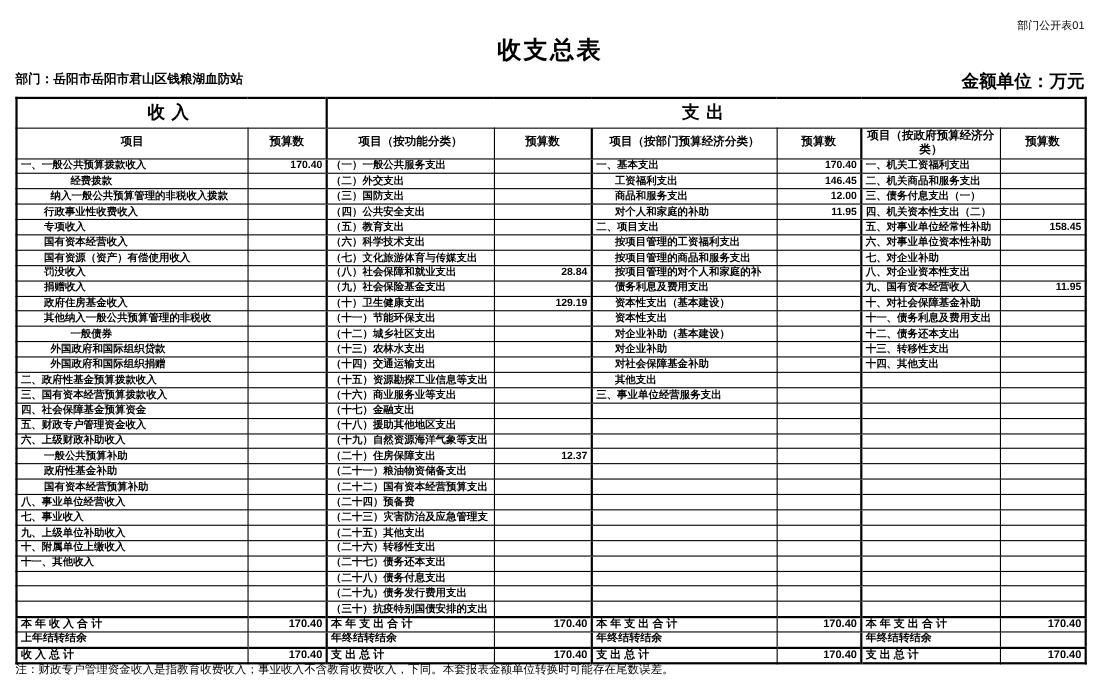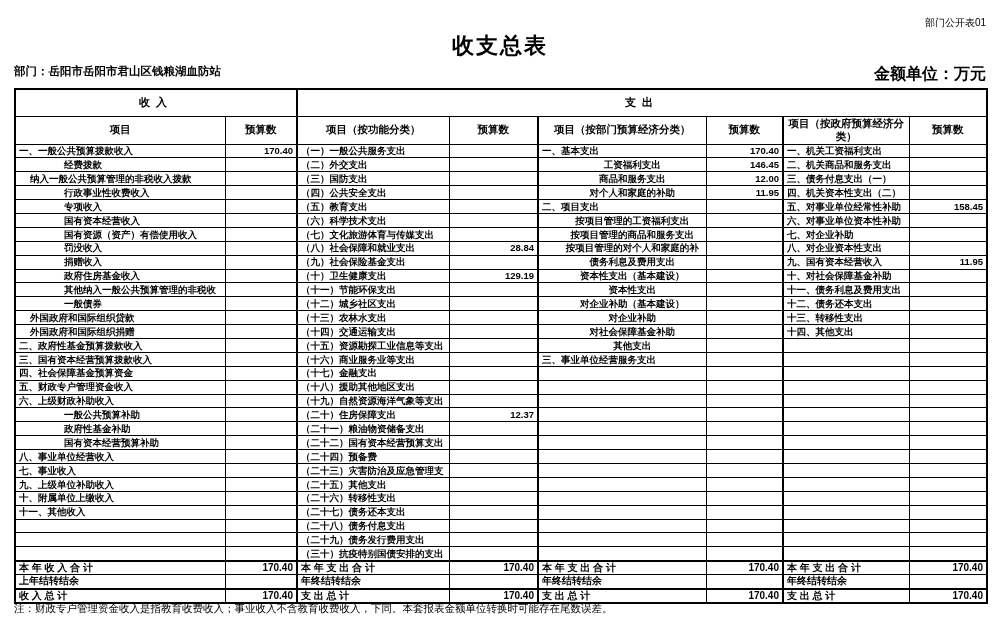--- a/index.html
+++ b/index.html
@@ -29,37 +29,37 @@
     width:972px; table-layout:fixed;
     border-collapse:collapse;
     border:2px solid #000;
   }
   table.budget th, table.budget td {
     border:1px solid #000;
     overflow:hidden;
     vertical-align:middle;
   }
   thead th { border-bottom:2px solid #000; }
-  tr.group-row th { height:27px; font-size:11px; font-weight:bold; letter-spacing:6px; }
+  tr.group-row th { height:27px; font-size:16px; font-weight:bold; letter-spacing:6px; }
   tr.colhead-row th {
     height:28px; font-size:10.5px; font-weight:bold;
     text-align:center; line-height:1.25; padding:0 2px;
   }
   tbody tr.data-row { height:13.9px;margin-left:35px; }
   tbody td {
     font-size:9.5px; font-weight:bold; white-space:nowrap; line-height:1;
   }
   td.lbl { text-align:left; }
   td.val { text-align:right; padding-right:3px; }
   .thick-l { border-left:2px solid #000 !important; }
   td.ind0 { padding-left:3px; }
-  td.ind1 { padding-left:14px; }
+  td.ind1 { padding-left:30px; }
   td.ind2 { padding-left:48px; }
-  td.ind3 { padding-left:48px; }
-  td.c2.ind1 { padding-left:20px;text-align:center; }
+  td.ind3 { padding-left:24px; }
+  td.c2.ind1 { padding-left:20px; }
   tr.total-row { height:14px; }
   tr.total-row td { font-size:10px; font-weight:bold; }
   tr.thick-t td { border-top:2px solid #000; }
   .note-line {
     position:absolute; top:602px; left:14px; right:14px;
     font-size:10.5px;
   }
 </style>
 </head>
 <body>

